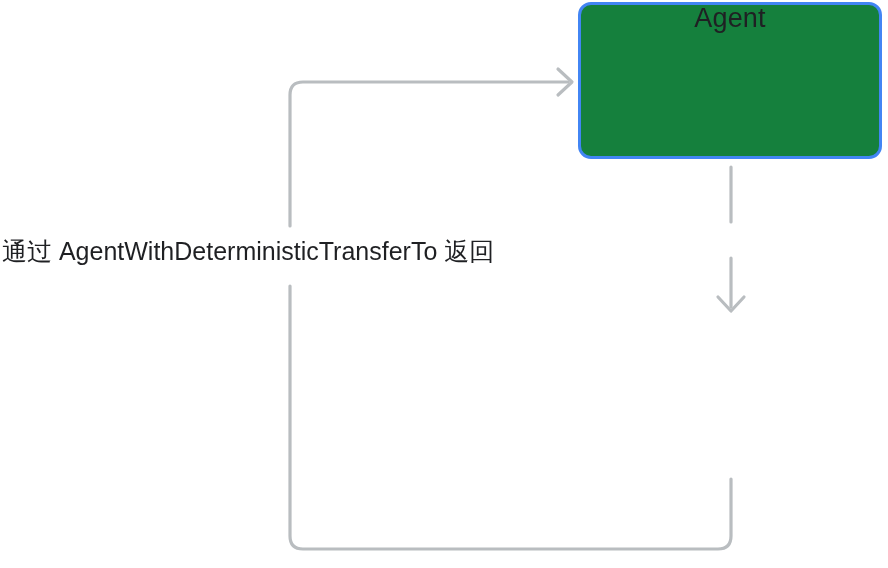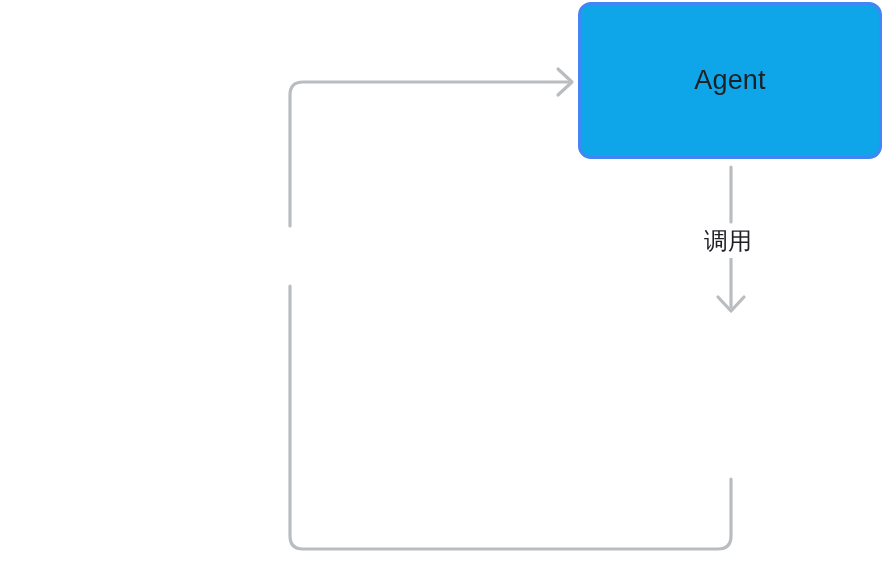--- a/index.html
+++ b/index.html
@@ -22,23 +22,22 @@
     left: 0;
     top: 0;
     width: 888px;
     height: 568px;
     pointer-events: none;
   }
   .node-box {
     position: absolute;
     box-sizing: border-box;
     display: flex;
-    align-items: center;
     justify-content: center;
-    background: #0ea5e9;
+    background: #15803d;
     border: 3px solid #4285f4;
     border-radius: 13px;
   }
   .node-label {
     font-size: 27px;
     line-height: 1;
     color: #1f2023;
     letter-spacing: 0.2px;
     white-space: nowrap;
   }
@@ -102,16 +101,16 @@
       <path d="M 558 69 L 572 82 L 558 95" fill="none" stroke="#b9bdc0" stroke-width="3.2" stroke-linecap="round" stroke-linejoin="round"></path>
     </g>
 
   </svg>
 
   <div class="node-box" id="node-agent">
     <span class="node-label">Agent</span>
   </div>
 
 
-  <div class="edge-label" id="edge-label-call">调用</div>
 
+  <div class="edge-label" id="edge-label-return">通过 AgentWithDeterministicTransferTo 返回</div>
 
 </div>
 
 </body></html>

